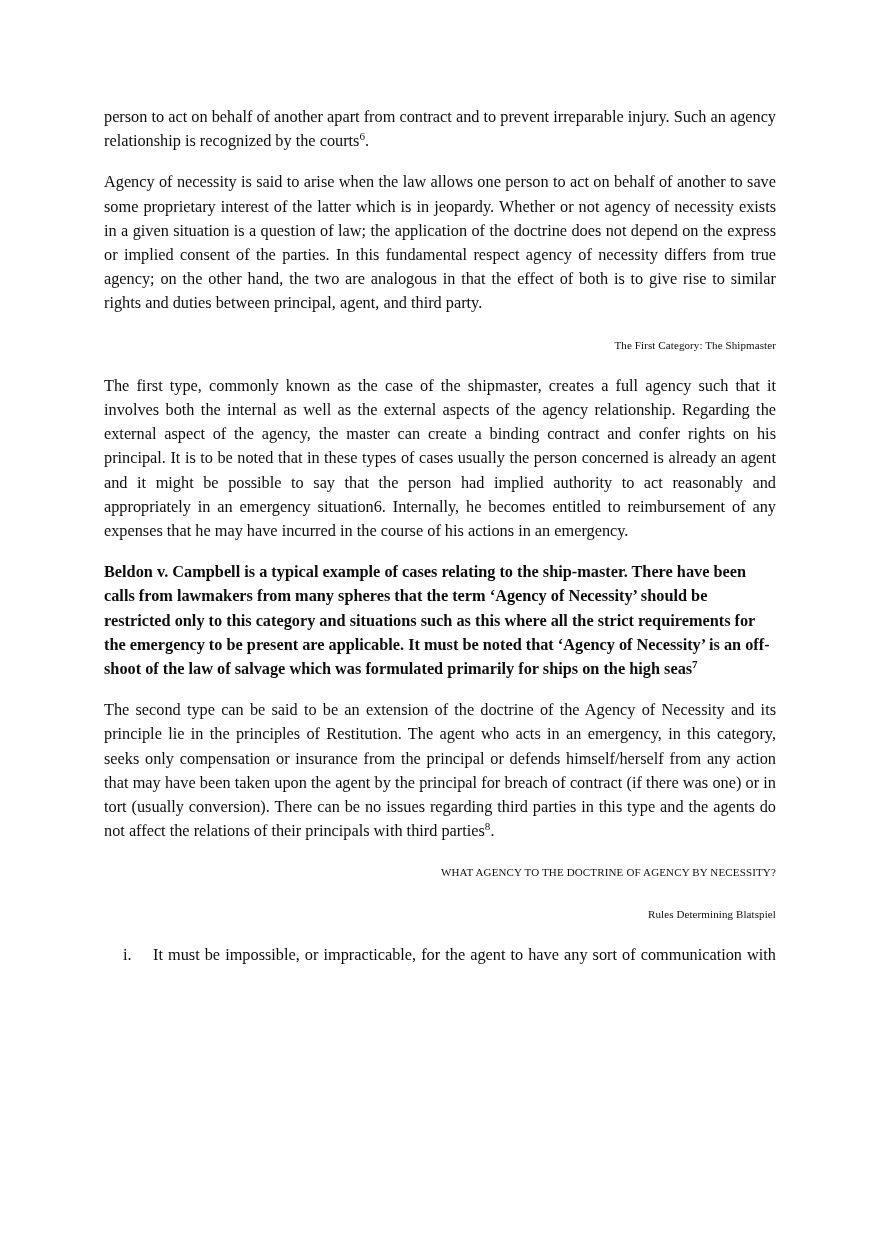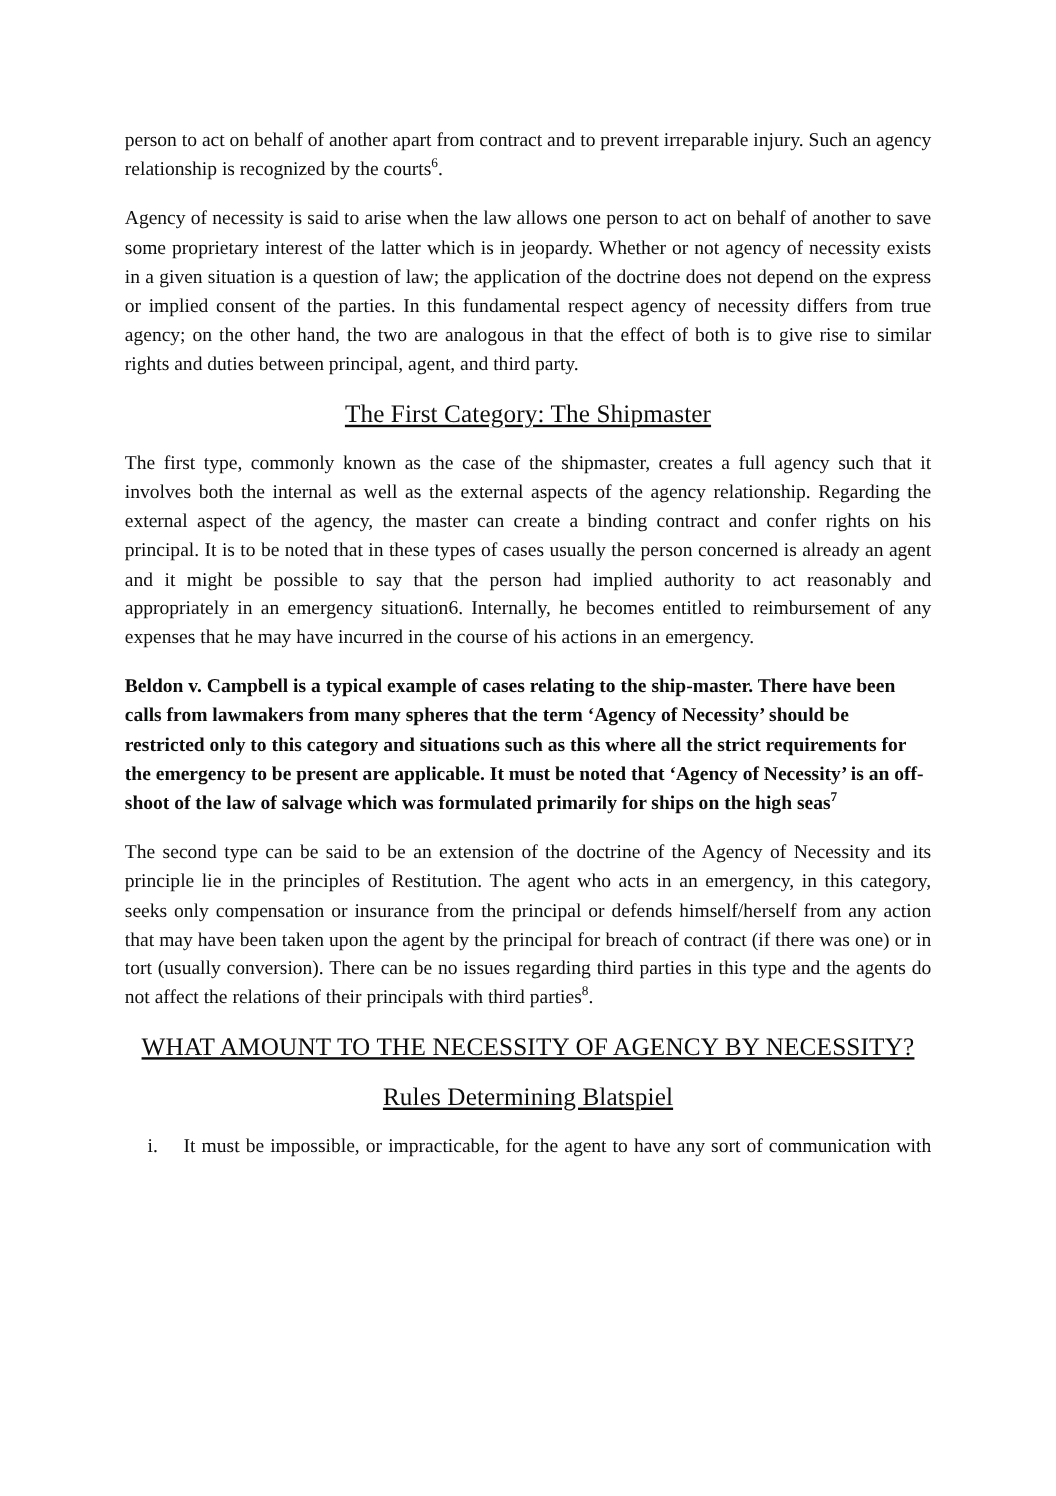--- a/index.html
+++ b/index.html
@@ -34,26 +34,25 @@
     -webkit-hyphens: none;
     hyphens: none;
   }
   p.body-par.last-left {
     text-align: left;
     font-weight: bold;
   }
   h2.section-heading,
   h3.sub-heading {
     margin: 0 0 17px 0;
-    font-size: 21px;
+    font-size: 11px;
     line-height: 24.2px;
     font-weight: normal;
-    text-align: center;
+    text-align: right;
     letter-spacing: 0.1px;
-    text-decoration: underline;
   }
   h2.section-heading {
     letter-spacing: 0.15px;
   }
   ol.rules-list {
     margin: 0;
     padding: 0;
     list-style: none;
   }
   ol.rules-list li {
@@ -95,21 +94,21 @@
 
     <h3 class="sub-heading">The First Category: The Shipmaster</h3>
 
     <p class="body-par">The first type, commonly known as the case of the shipmaster, creates a full agency such that it involves both the internal as well as the external aspects of the agency relationship. Regarding the external aspect of the agency, the master can create a binding contract and confer rights on his principal. It is to be noted that in these types of cases usually the person concerned is already an agent and it might be possible to say that the person had implied authority to act reasonably and appropriately in an emergency situation6. Internally, he becomes entitled to reimbursement of any expenses that he may have incurred in the course of his actions in an emergency.</p>
 
     <p class="body-par last-left"><span class="inline">Beldon v. Campbell is a typical example of cases relating to the ship-master. There have been calls from lawmakers from many spheres that the term ‘Agency of Necessity’ should be restricted only to this category and situations such as this where all the strict requirements for the emergency to be present are applicable. It must be noted that ‘Agency of Necessity’ is an off-shoot of the law of salvage which was formulated primarily for ships on the high seas</span><sup class="fn">7</sup><span class="inline"></span></p>
 
 
     <p class="body-par"><span class="inline">The second type can be said to be an extension of the doctrine of the Agency of Necessity and its principle lie in the principles of Restitution. The agent who acts in an emergency, in this category, seeks only compensation or insurance from the principal or defends himself/herself from any action that may have been taken upon the agent by the principal for breach of contract (if there was one) or in tort (usually conversion). There can be no issues regarding third parties in this type and the agents do not affect the relations of their principals with third parties</span><sup class="fn">8</sup><span class="inline">.</span></p>
 
-    <h2 class="section-heading">WHAT AMOUNT TO THE NECESSITY OF AGENCY BY NECESSITY?</h2>
+    <h2 class="section-heading">WHAT AGENCY TO THE DOCTRINE OF AGENCY BY NECESSITY?</h2>
 
     <h3 class="sub-heading">Rules Determining Blatspiel</h3>
 
     <ol class="rules-list">
       <li><span class="marker">i.</span><span class="inline">It must be impossible, or impracticable, for the agent to have any sort of communication with the principal. Initially, the common rule that was followed was that it should be impossible as ruled in Prager v. Blatspiel, Stamp &amp; Heacock Ltd. However, this was seen as too harsh and it was gradually diluted, notably by Bankes L.J. who approved of the Doctrine being applicable of it was “practically impossible”</span></li>
     </ol>
 
   </div>
 </div>
 

